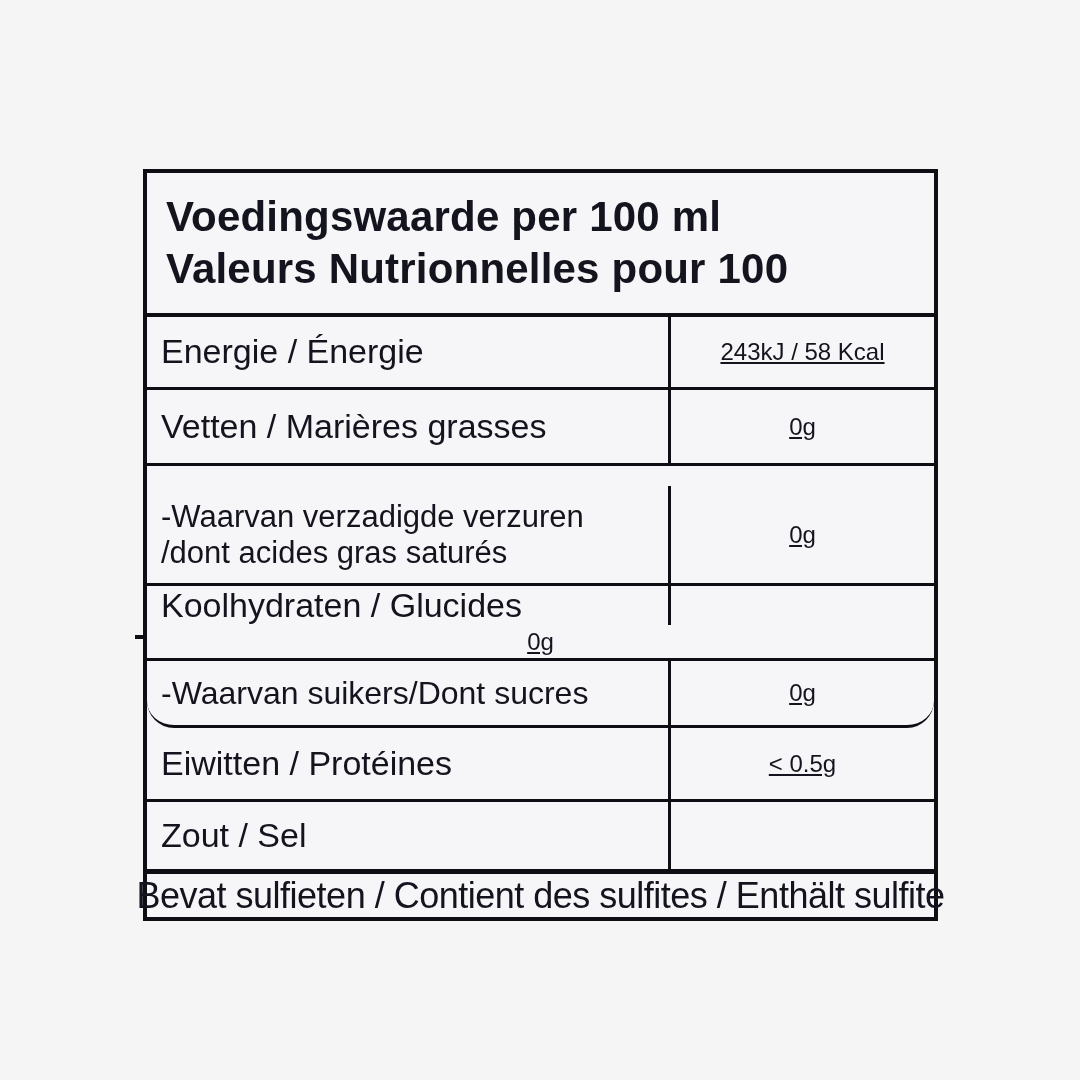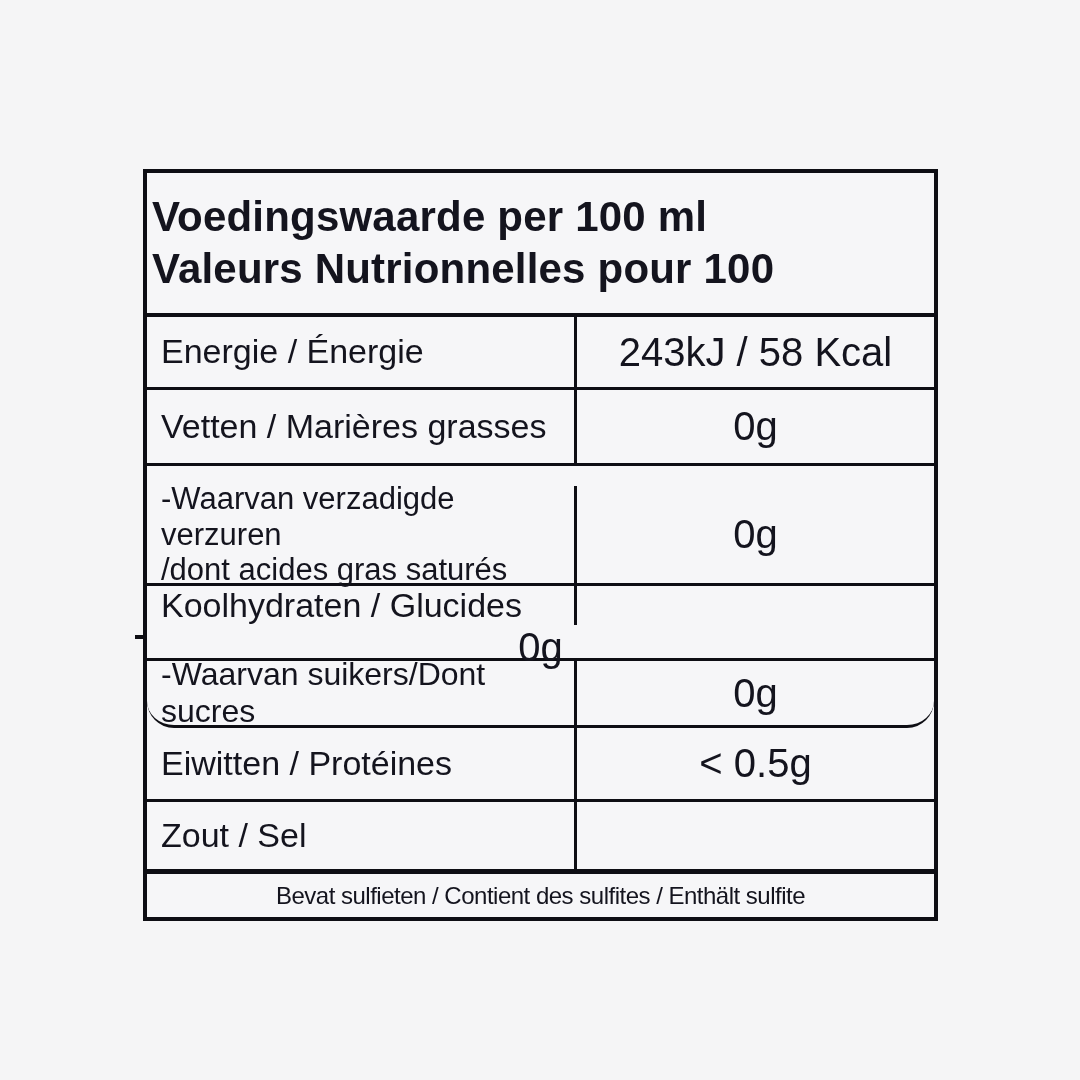--- a/index.html
+++ b/index.html
@@ -30,68 +30,69 @@
     background: #f6f6f8;
     display: flex;
     flex-direction: column;
   }
   .t-header {
     height: 144px;
     box-sizing: border-box;
     border-bottom: 4px solid #0e0e14;
     display: flex;
     align-items: center;
-    padding-left: 5px;
+    padding-left: 19px;
     font-weight: bold;
     font-size: 42px;
     line-height: 1.25;
     letter-spacing: 0.2px;
     white-space: pre-line;
   }
   .t-row {
     box-sizing: border-box;
     border-bottom: 3px solid #0e0e14;
     display: flex;
     flex-direction: row;
     align-items: stretch;
   }
   .t-row .cell-label {
-    width: 430px;
+    width: 524px;
     box-sizing: border-box;
     border-right: 3px solid #0e0e14;
     display: flex;
     align-items: center;
     padding-left: 14px;
     font-size: 34px;
     line-height: 1.15;
     white-space: pre-line;
   }
   .t-row .cell-value {
     flex: 1;
     display: flex;
     align-items: center;
     justify-content: center;
-    font-size: 40px;
-    text-align: right;
+    font-size: 24px;
+    text-align: left;
+    text-decoration: underline;
   }
   .r-energy   { height: 73px; }
   .r-fat      { height: 76px; }
   .r-satfat   { height: 100px; margin-top: 20px; }
   .r-satfat .cell-label { font-size: 31px; }
   .r-carb     { height: 75px; flex-direction: column; }
   .r-sugar    { height: 67px; border-radius: 27px; }
   .r-sugar .cell-label { font-size: 32px; }
   .r-protein  { height: 74px; }
   .r-salt     { height: 72px; border-bottom-width: 5px; gap: 40px; }
   .t-footer {
     flex: 1;
     display: flex;
     align-items: center;
     justify-content: center;
-    font-size: 24px;
+    font-size: 36px;
     letter-spacing: -0.5px;
     white-space: nowrap;
   }
   .edge-tick {
     position: absolute;
     left: 135px;
     top: 635px;
     width: 9px;
     height: 4px;
     background: #0e0e14;

